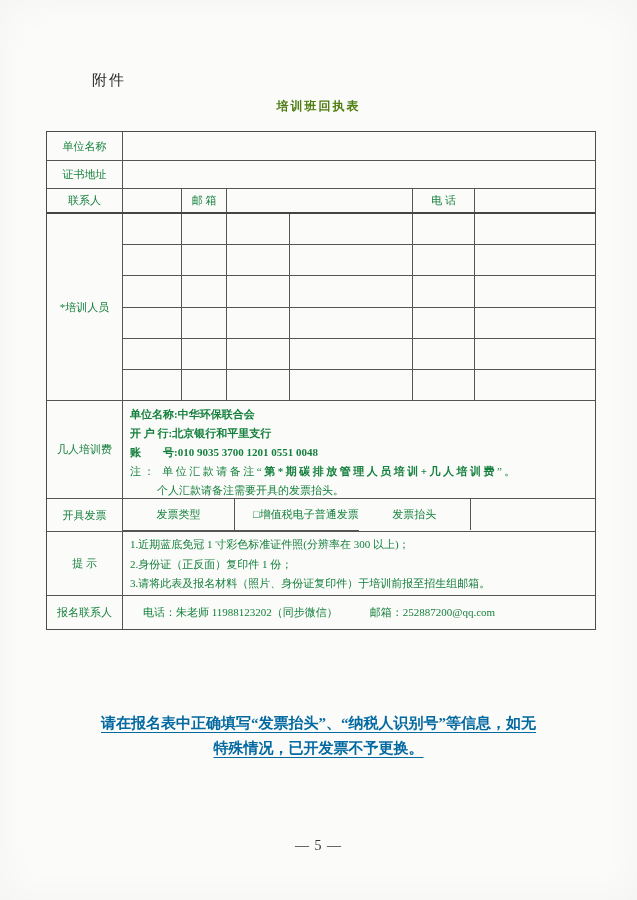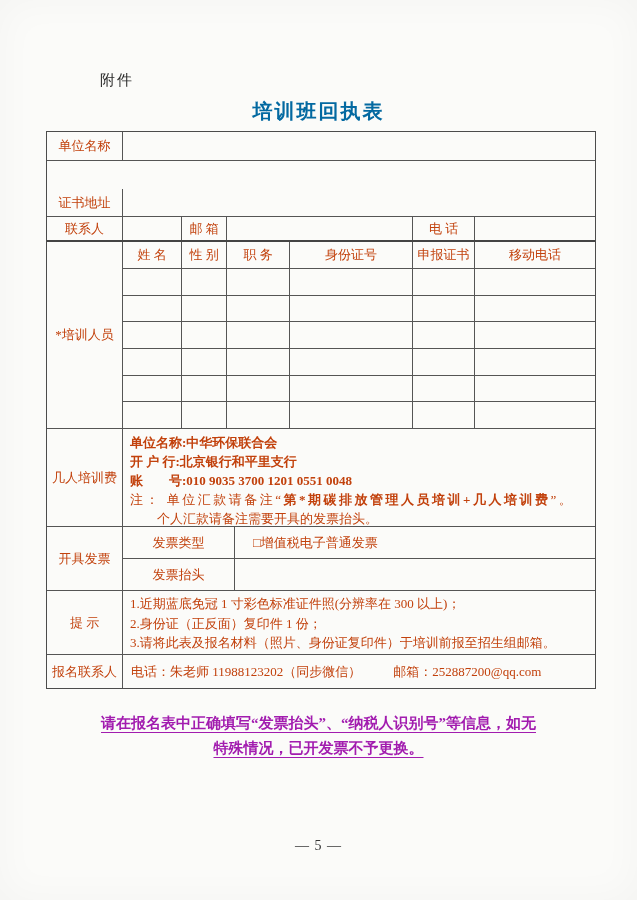--- a/index.html
+++ b/index.html
@@ -7,66 +7,66 @@
   body { font-family:"Liberation Serif","DejaVu Serif",serif; }
 
   .sheet {
     position:relative; width:637px; height:900px; margin:0 auto;
     background:#fbfbf9; color:#222;
     box-shadow:inset 0 0 40px rgba(0,0,0,0.03);
     overflow:hidden;
   }
 
   .attachment {
-    position:absolute; left:100px; top:71px;
+    position:absolute; left:92px; top:71px;
     font-size:15px; letter-spacing:2px; color:#2a2a2a;
   }
   .title {
     position:absolute; left:0; top:98px; width:100%;
-    text-align:center; font-size:20px; font-weight:bold;
-    letter-spacing:2px; color:#0369a1;
+    text-align:center; font-size:12px; font-weight:bold;
+    letter-spacing:2px; color:#4d7c0f;
   }
 
   
   .rtable {
     position:absolute; left:46px; top:131px; width:550px;
     border:1.5px solid #4c4c4c;
-    font-size:13px; color:#c2410c;
+    font-size:11px; color:#15803d;
   }
   .row { display:flex; border-bottom:1px solid #555; }
   .row:last-child { border-bottom:none; }
   .bb2 { border-bottom-width:2px; border-bottom-color:#444; }
   .cell {
     border-right:1px solid #555;
     display:flex; align-items:center;
   }
   .cell:last-child { border-right:none; }
   .lab { justify-content:center; text-align:center; }
   .wA { width:76px; }   
   .wB { width:59px; }   
   .wC { width:45px; }   
   .wD { width:63px; }   
   .wE { width:123px; }  
   .wDE{ width:186px; }  
   .wF { width:62px; }   
   .wSub { width:112px; } 
   .grow { flex:1 1 auto; }
 
-  .h29 { height:29px; } .h28 { height:28px;margin-top:28px; } .h25 { height:25px; }
-  .h98 { height:98px; } .h64 { height:64px; } .h33 { height:33px; }
+  .h29 { height:29px; } .h28 { height:28px; } .h25 { height:25px; }
+  .h98 { height:98px; } .h64 { height:64px; } .h33 { height:33px;gap:12px; }
 
   
   .pwrap { height:187px; }
   .pcol { flex:1 1 auto; display:flex; flex-direction:column; }
   .prow { display:flex; border-bottom:1px solid #555; flex:1 1 auto; }
   .prow.head { flex:0 0 27px; }
   .prow:last-child { border-bottom:none; }
 
   
-  .icol { flex:1 1 auto; display:flex; flex-direction:column; }
+  .icol { flex:1 1 auto; display:flex; }
   .irow { display:flex; border-bottom:1px solid #555; height:32px; }
   .irow:last-child { border-bottom:none; height:31px; }
   .ival { padding-left:18px; }
 
   
   .remit { flex:1 1 auto; align-self:stretch; padding:4px 6px 0 7px;
            display:block; line-height:19px; }
   .remit .b3 { font-weight:600; }
   .remit .note { letter-spacing:2.5px; }
   .remit .note b { font-weight:bold; }
@@ -77,21 +77,21 @@
           display:block; line-height:19.5px; }
 
   
   .regc { padding-left:8px; }
   .regc .mail { margin-left:32px; }
 
   
   .footnote {
     position:absolute; left:0; top:711px; width:100%;
     text-align:center; font-weight:bold; font-size:15px;
-    line-height:25px; color:#a21caf;
+    line-height:25px; color:#0369a1;
   }
   .footnote span { text-decoration:underline; text-underline-offset:4px; }
   .pagenum {
     position:absolute; left:0; top:838px; width:100%;
     text-align:center; font-size:14px; color:#333; letter-spacing:1px;
   }
 </style>
 </head>
 <body>
 
@@ -117,28 +117,20 @@
       <div class="cell wB"></div>
       <div class="cell lab wC">邮 箱</div>
       <div class="cell wDE"></div>
       <div class="cell lab wF">电 话</div>
       <div class="cell grow"></div>
     </div>
 
     <div class="row pwrap">
       <div class="cell lab wA">*培训人员</div>
       <div class="pcol">
-        <div class="prow head">
-          <div class="cell lab wB">姓 名</div>
-          <div class="cell lab wC">性 别</div>
-          <div class="cell lab wD">职 务</div>
-          <div class="cell lab wE">身份证号</div>
-          <div class="cell lab wF">申报证书</div>
-          <div class="cell lab grow">移动电话</div>
-        </div>
         <div class="prow">
           <div class="cell wB"></div>
           <div class="cell wC"></div>
           <div class="cell wD"></div>
           <div class="cell wE"></div>
           <div class="cell wF"></div>
           <div class="cell grow"></div>
         </div>
       <div class="prow">
           <div class="cell wB"></div>

